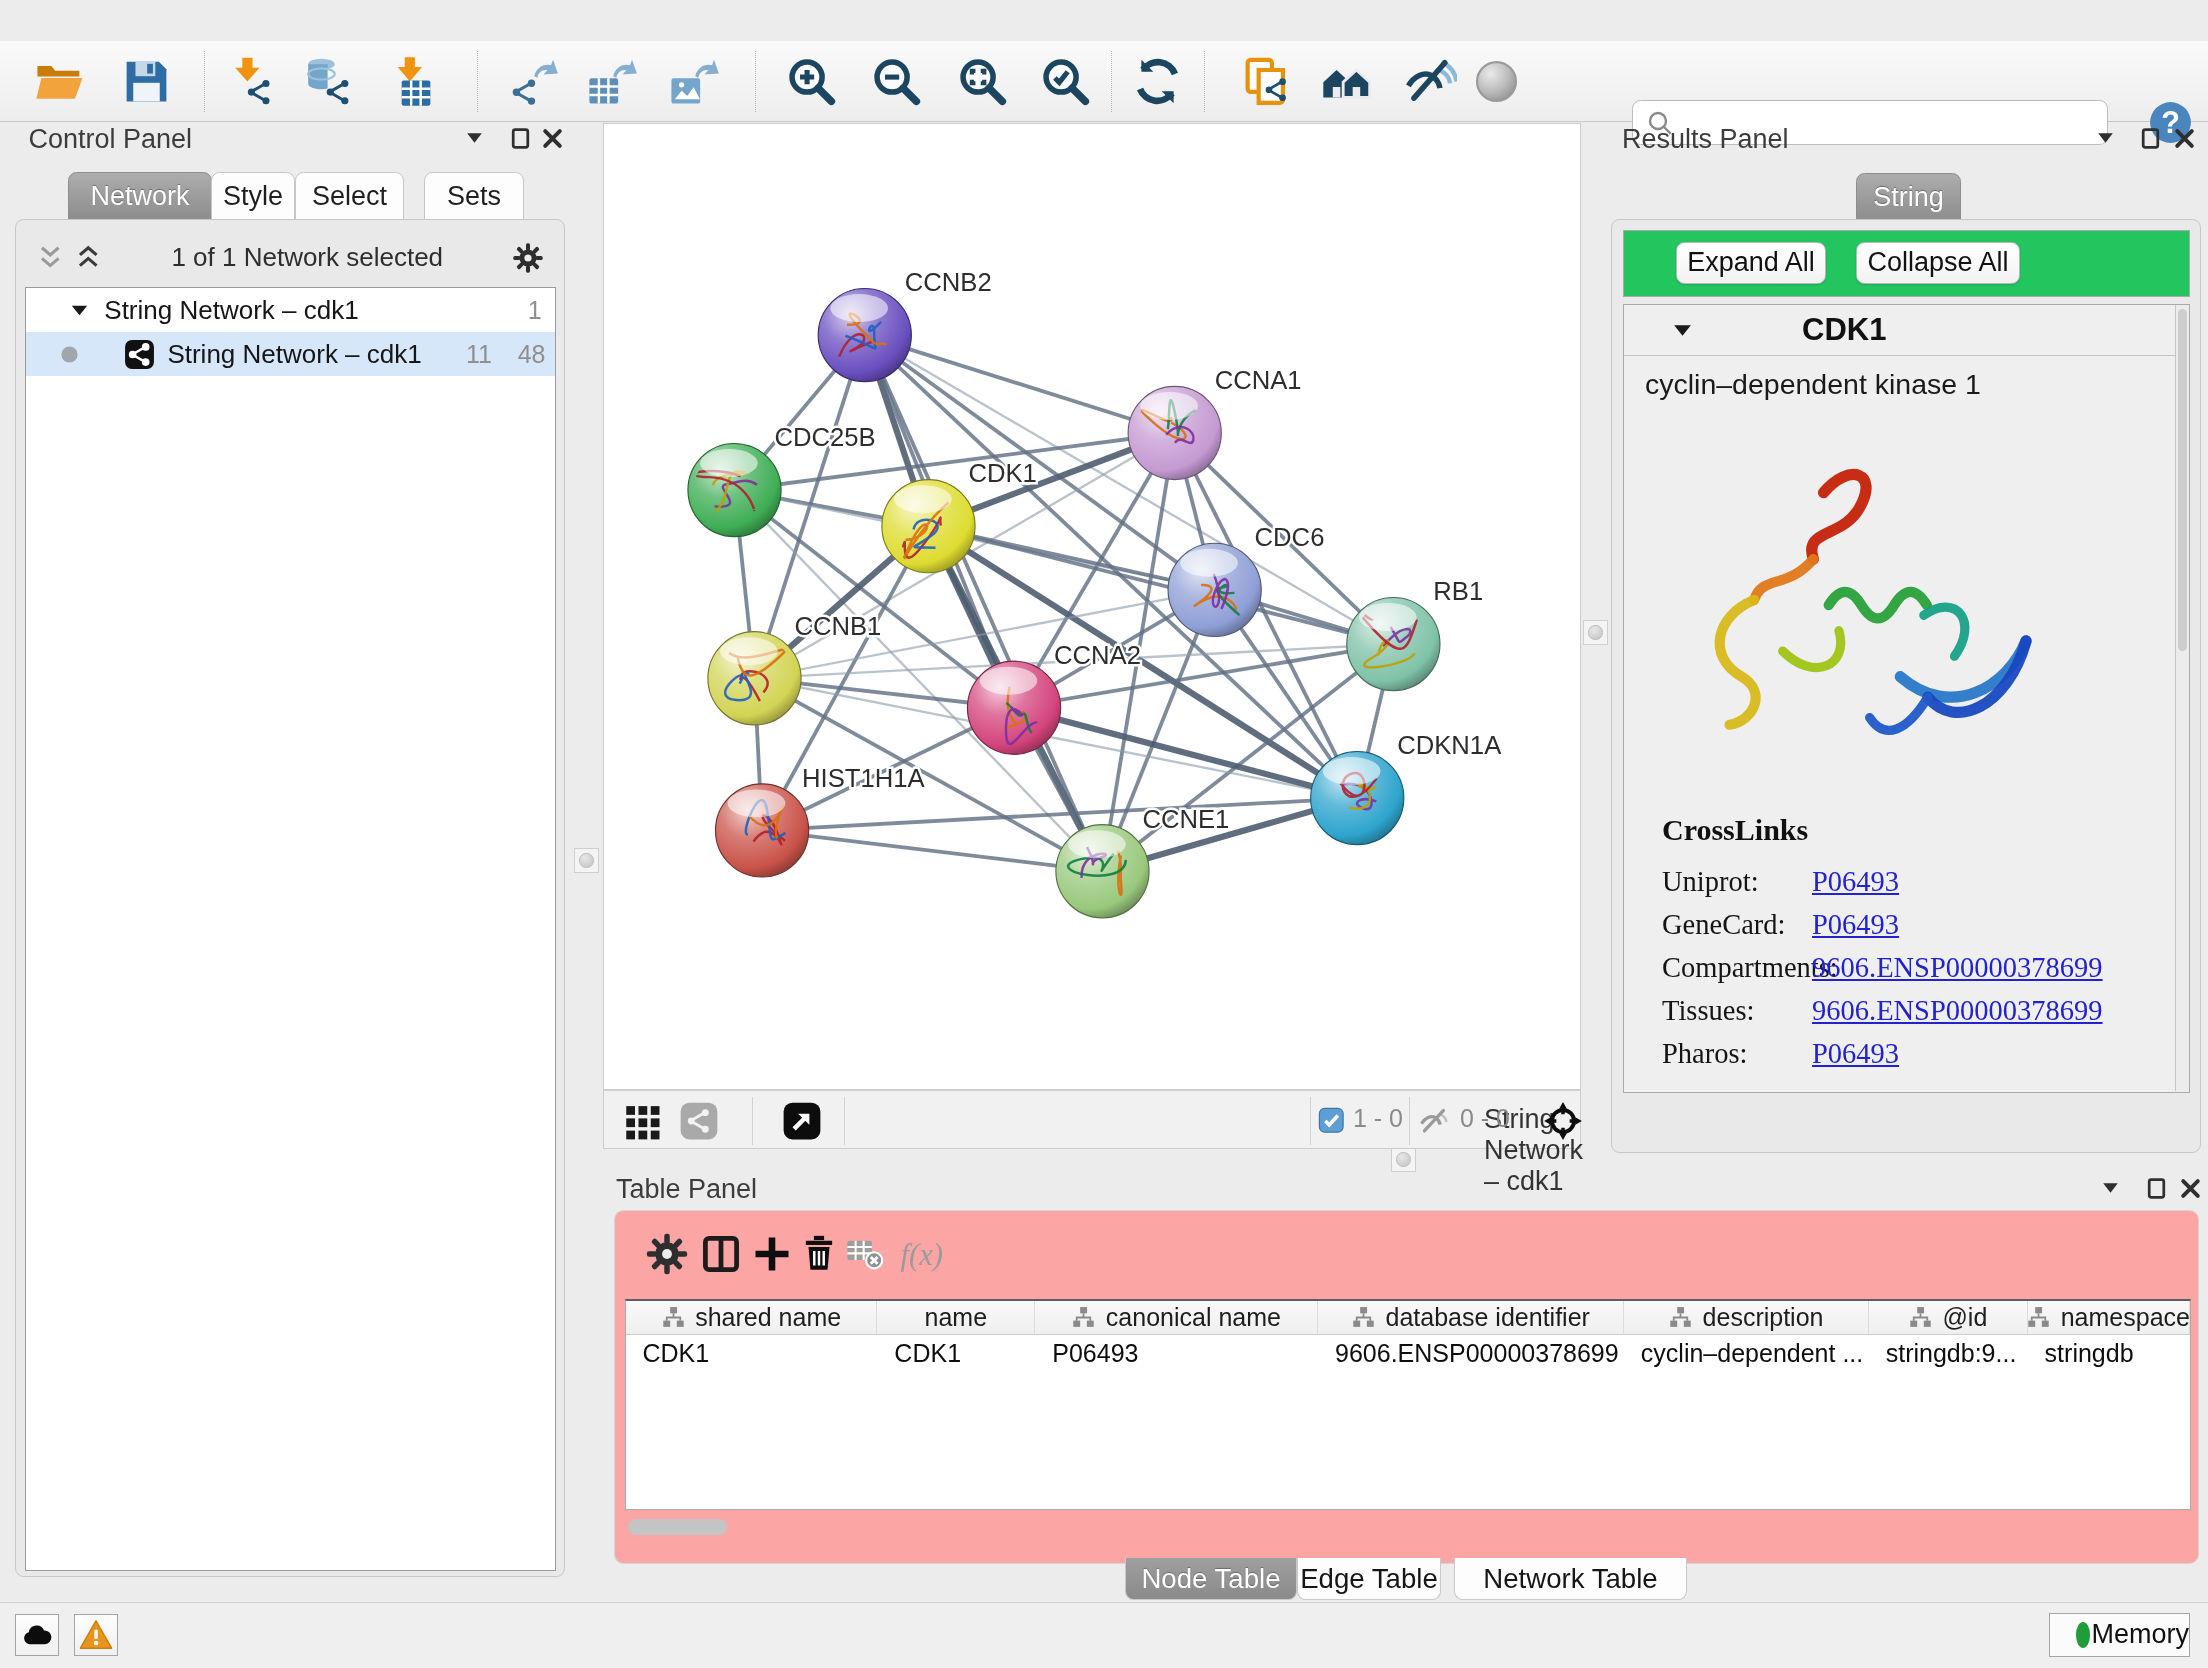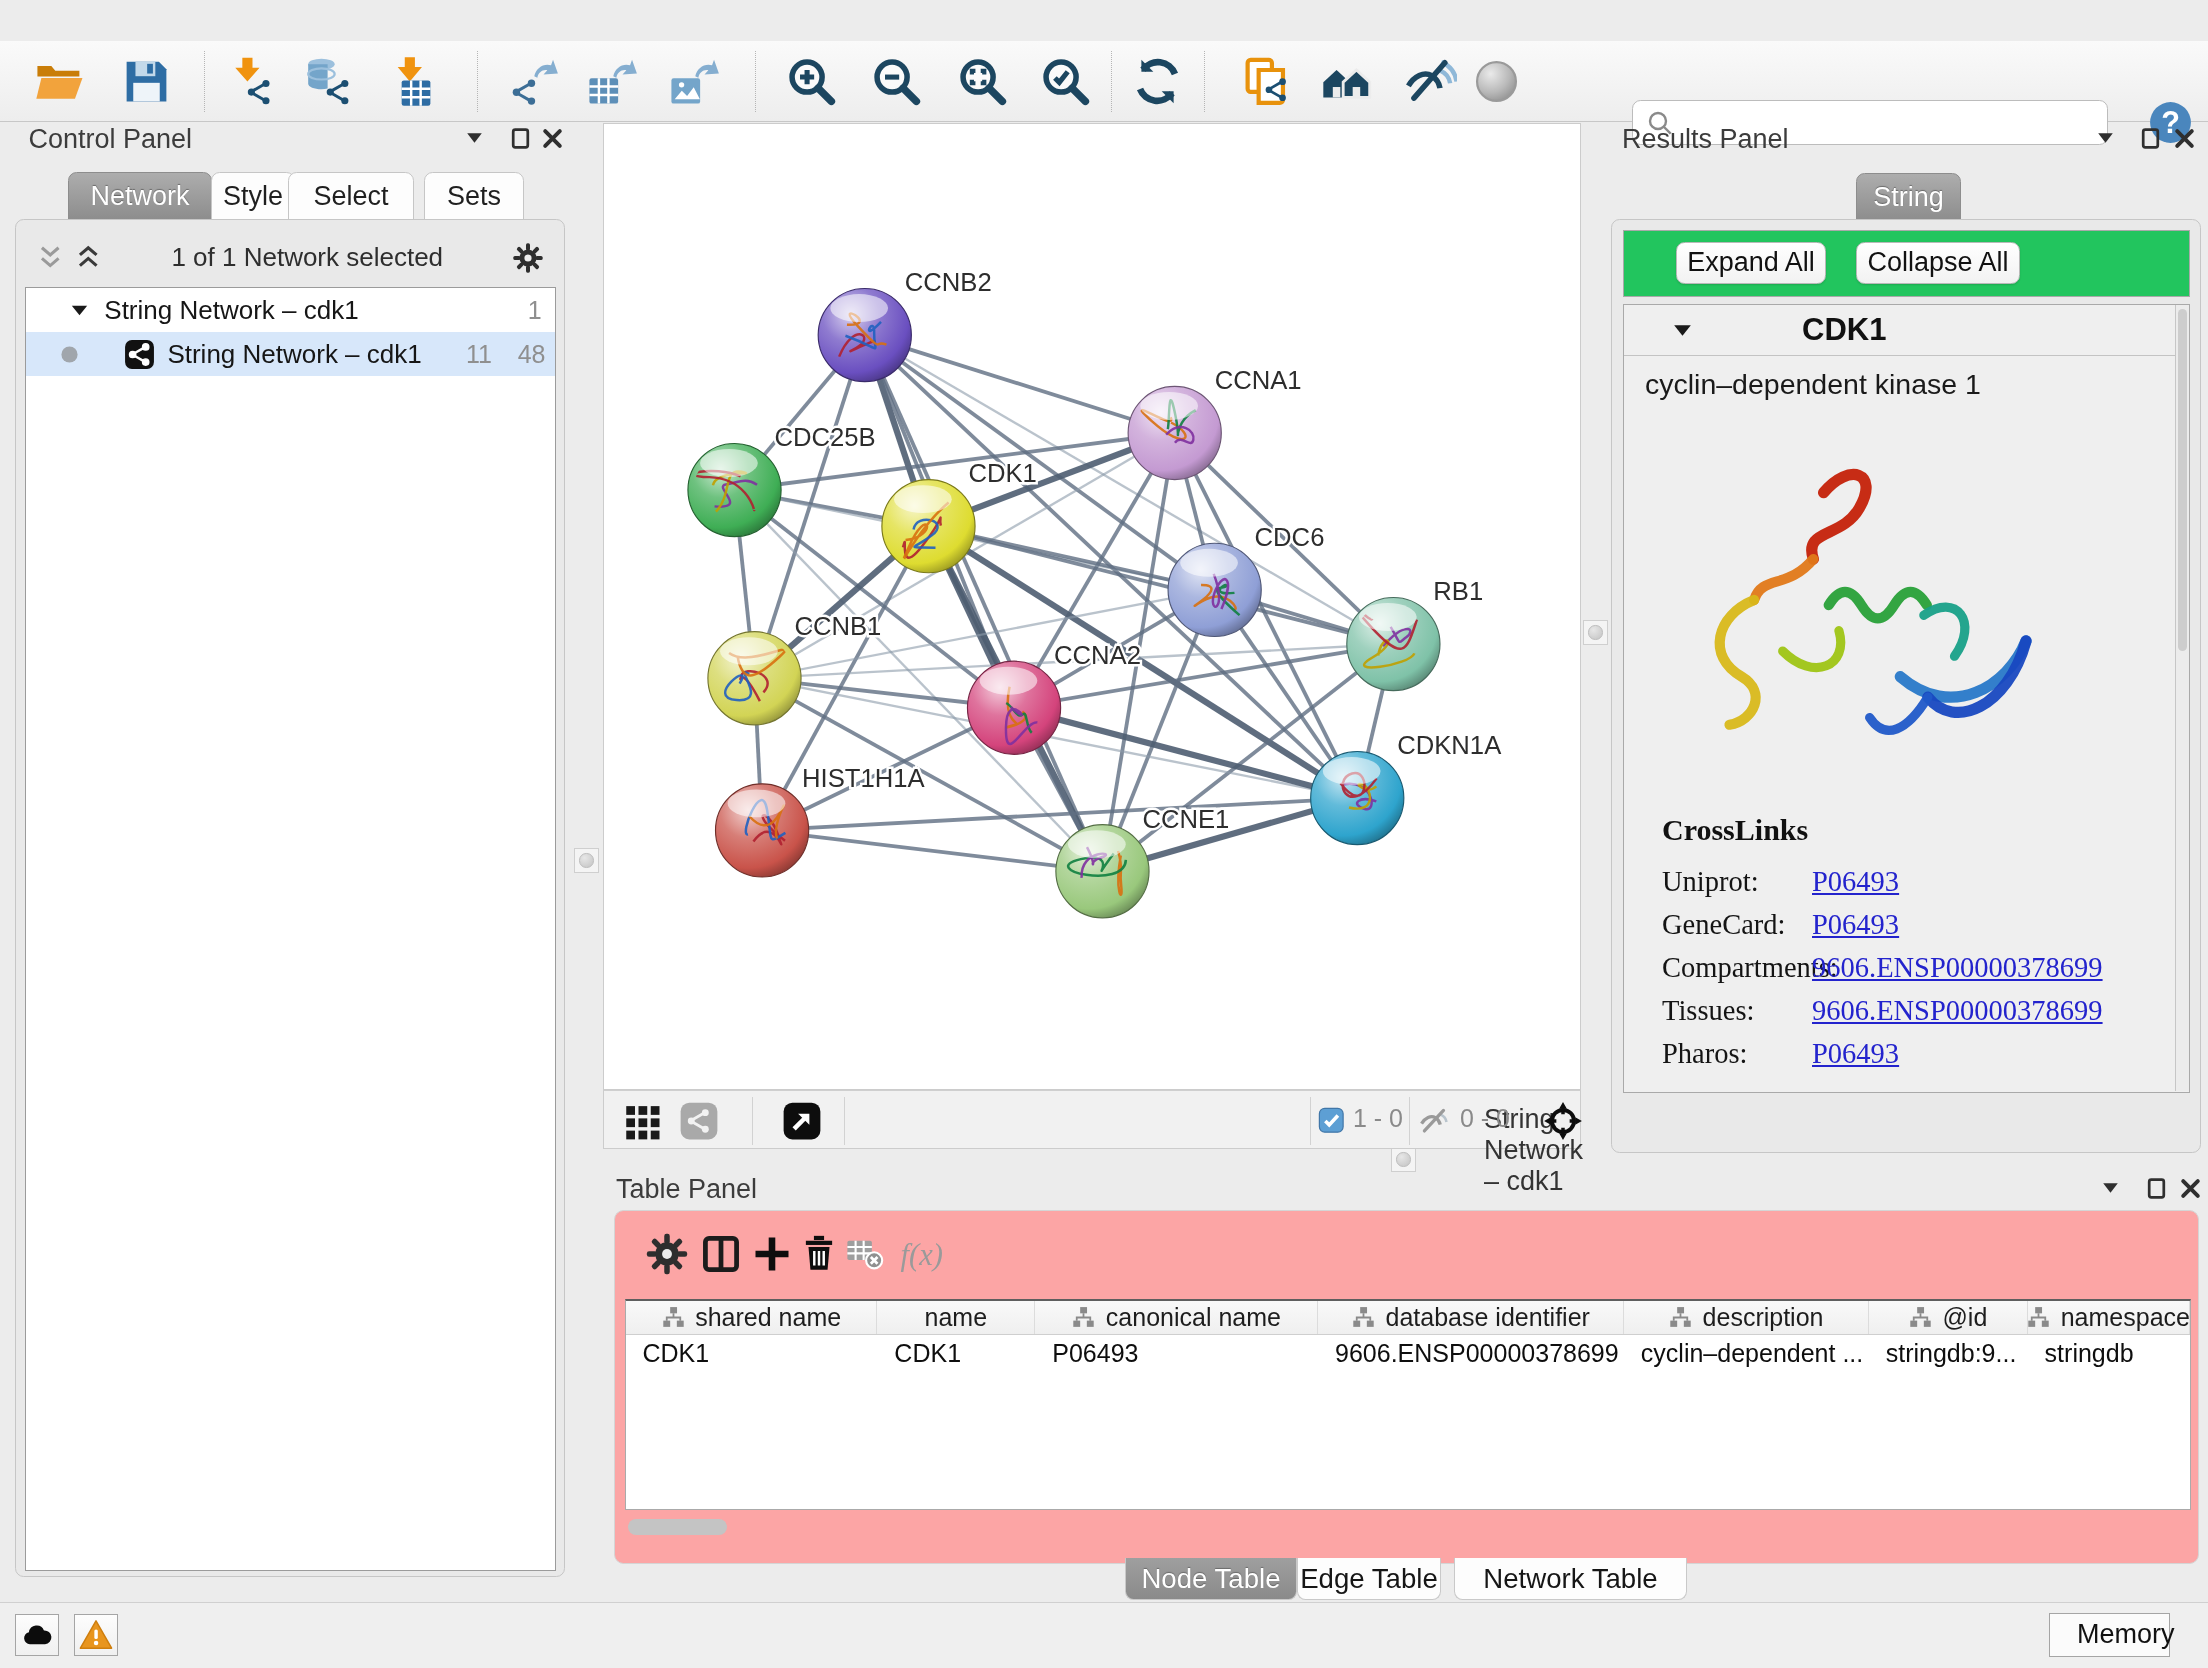--- a/index.html
+++ b/index.html
@@ -92,21 +92,21 @@
   #tp-tabs { position:absolute; left:0; top:1558px; width:2208px; height:44px; }
   .tp-tab { position:absolute; top:0; height:42px; display:flex; align-items:center; justify-content:center;
     font-size:27.6px; background:#fdfdfd; color:#161616; border:1px solid #c9c9c9;
     border-radius:0 0 8.6px 8.6px; border-top:none; }
   .tp-tab.active { background:linear-gradient(#9f9f9f,#8a8a8a); color:#fff; text-shadow:0 -1px 1px rgba(0,0,0,.3); }
   
   #statusbar { position:absolute; left:0; top:1602px; width:2208px; height:67px;
     background:#efefef; border-top:1px solid #d0d0d0; }
   .sb-btn { position:absolute; top:11.4px; width:44px; height:42px; background:linear-gradient(#fdfdfd,#f0f0f0);
     border:1.9px solid #a5a5a5; display:flex; align-items:center; justify-content:center; }
-  #sb-memory { position:absolute; left:2049px; top:9.5px; width:121px; height:44px;
+  #sb-memory { position:absolute; left:2049px; top:9.5px; width:141px; height:44px;
     background:#fbfbfb; border:1.9px solid #a5a5a5; display:flex; align-items:center; gap:1px;
     font-size:27px; color:#111; padding-left:26px; }
   #sb-memory .dot { width:26px; height:26px; border-radius:50%; background:#1f9d3a; }
   svg { display:block; }
 </style>
 </head>
 <body>
 
 <div id="root">
 
@@ -300,21 +300,21 @@
     </div>
   <div class="panel-ctl" style="left:538px;top:124px">
       <svg width="25" height="25" viewBox="0 0 24 24">
         <path d="M5 5 19 19M19 5 5 19" stroke="#2f2f2f" stroke-width="3.8" stroke-linecap="round"></path>
       </svg>
     </div>
 
   <div id="cp-tabs">
       <div class="tab active" style="left: 68px; top: 172px; width: 144px;">Network</div>
       <div class="tab" style="left: 211px; top: 172px; width: 84px;">Style</div>
-      <div class="tab" style="left: 288px; top: 172px; width: 126px;">Select</div>
+      <div class="tab" style="left: 295px; top: 172px; width: 109px;">Select</div>
       <div class="tab" style="left: 404px; top: 172px; width: 100px; margin-left: 20px;">Sets</div>
     </div>
   <div class="well" style="left:15px;top:219px;width:550px;height:1358px"></div>
 
   <div id="cp-selrow">
     <span style="margin-left:17px">
         <svg width="28.5" height="28.5" viewBox="0 0 24 24">
           <path d="M5 4l7 6 7-6M5 13l7 6 7-6" stroke="#9a9a9a" stroke-width="2.6" fill="none"></path>
         </svg>
       </span>

